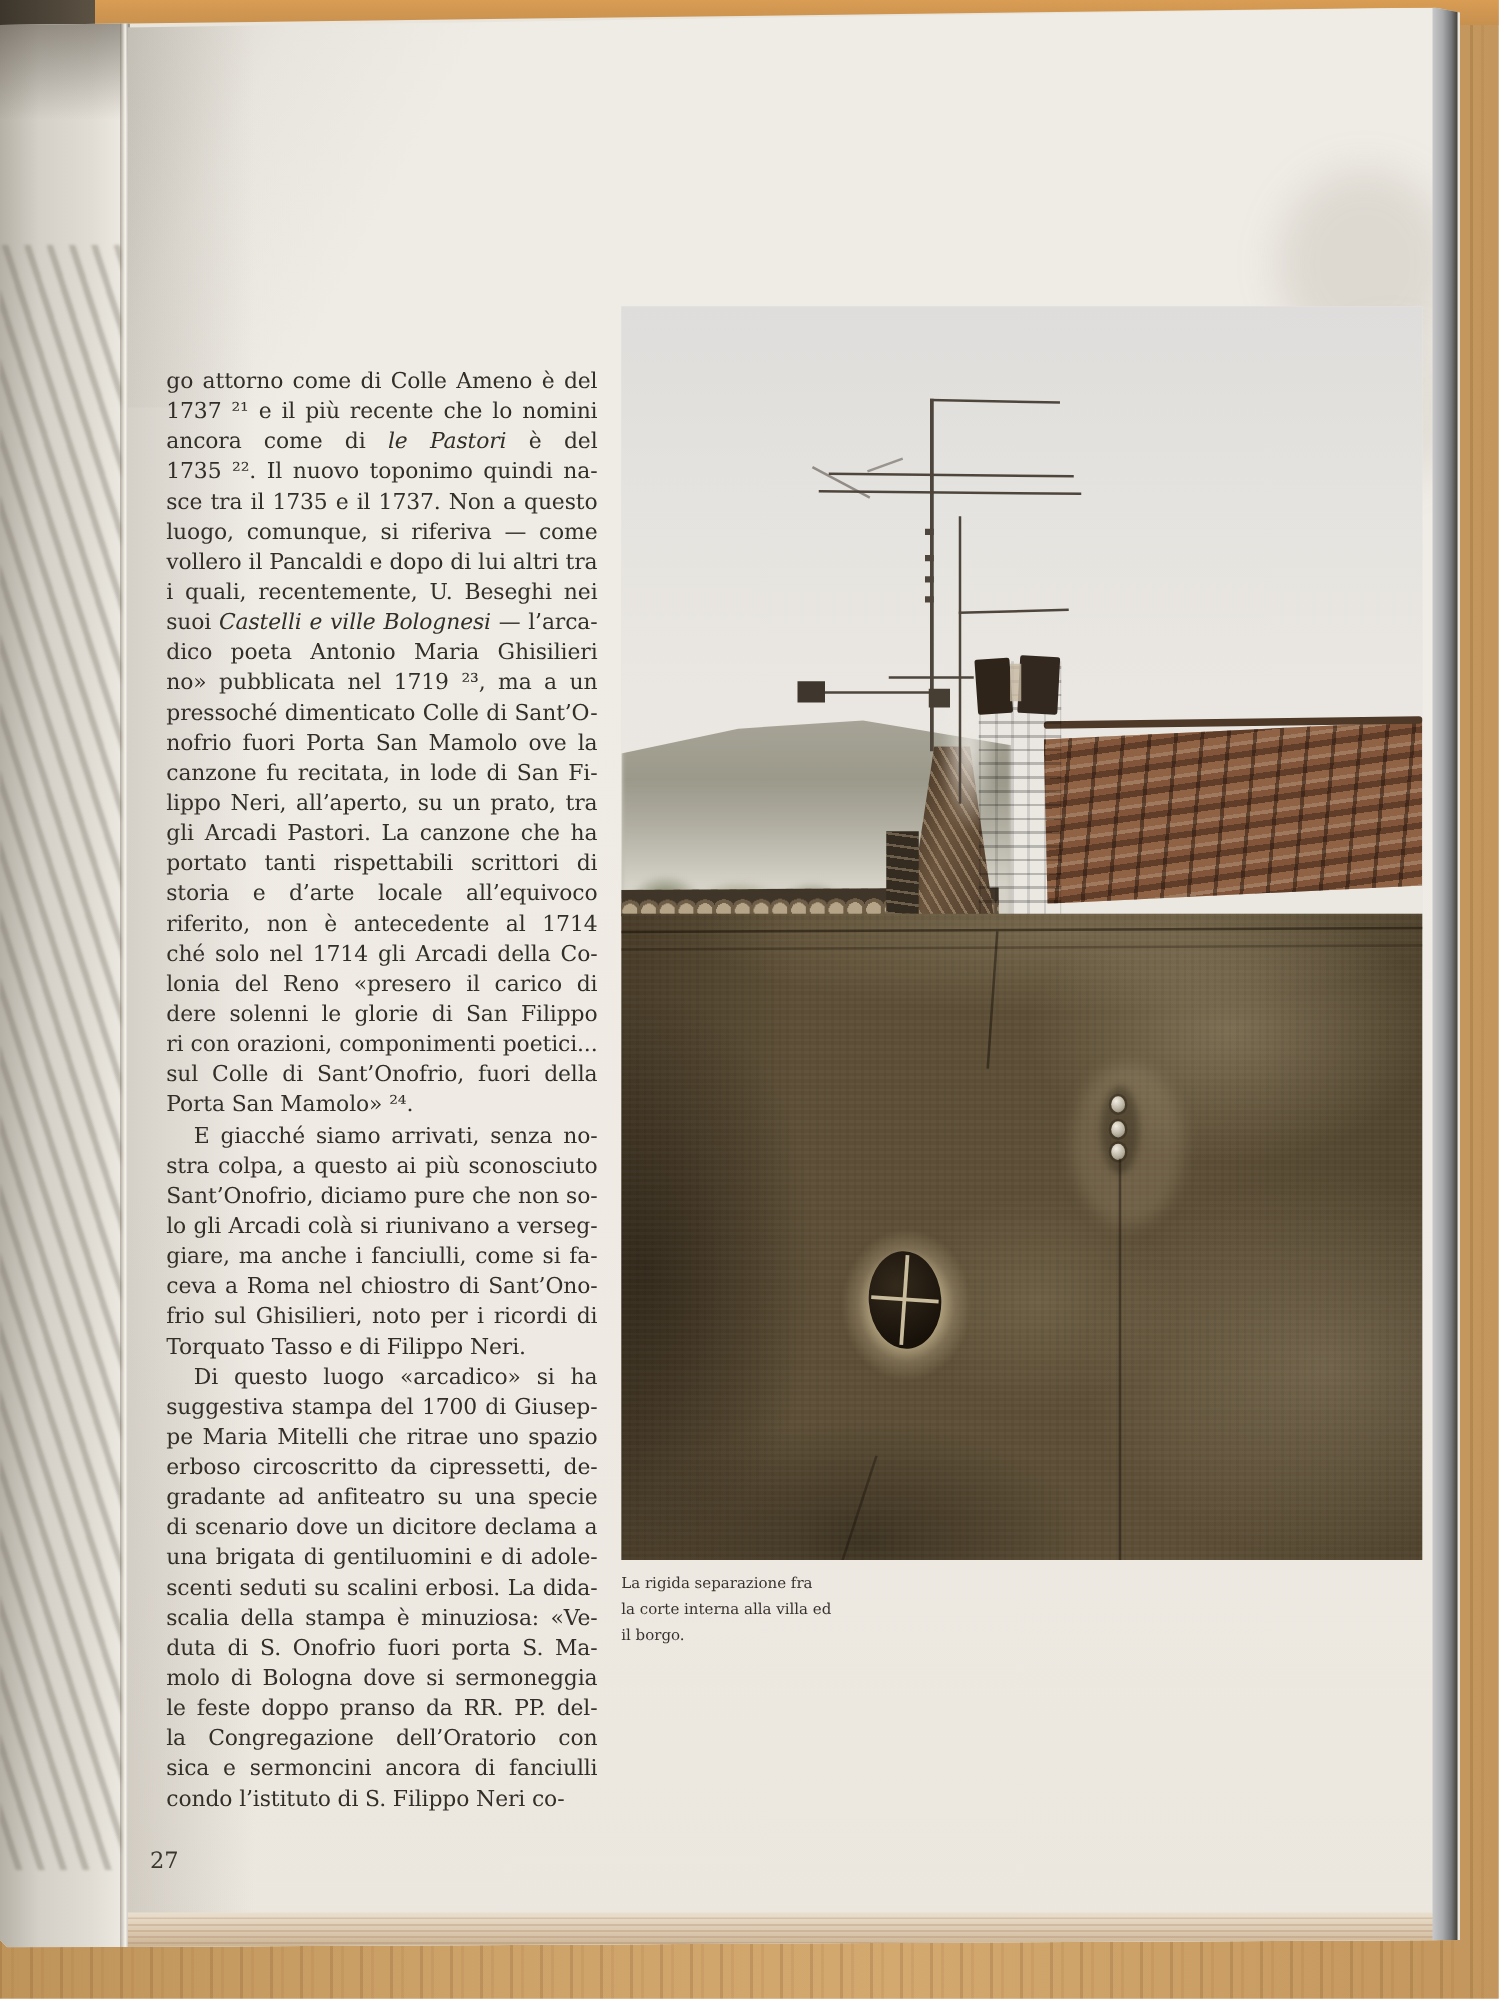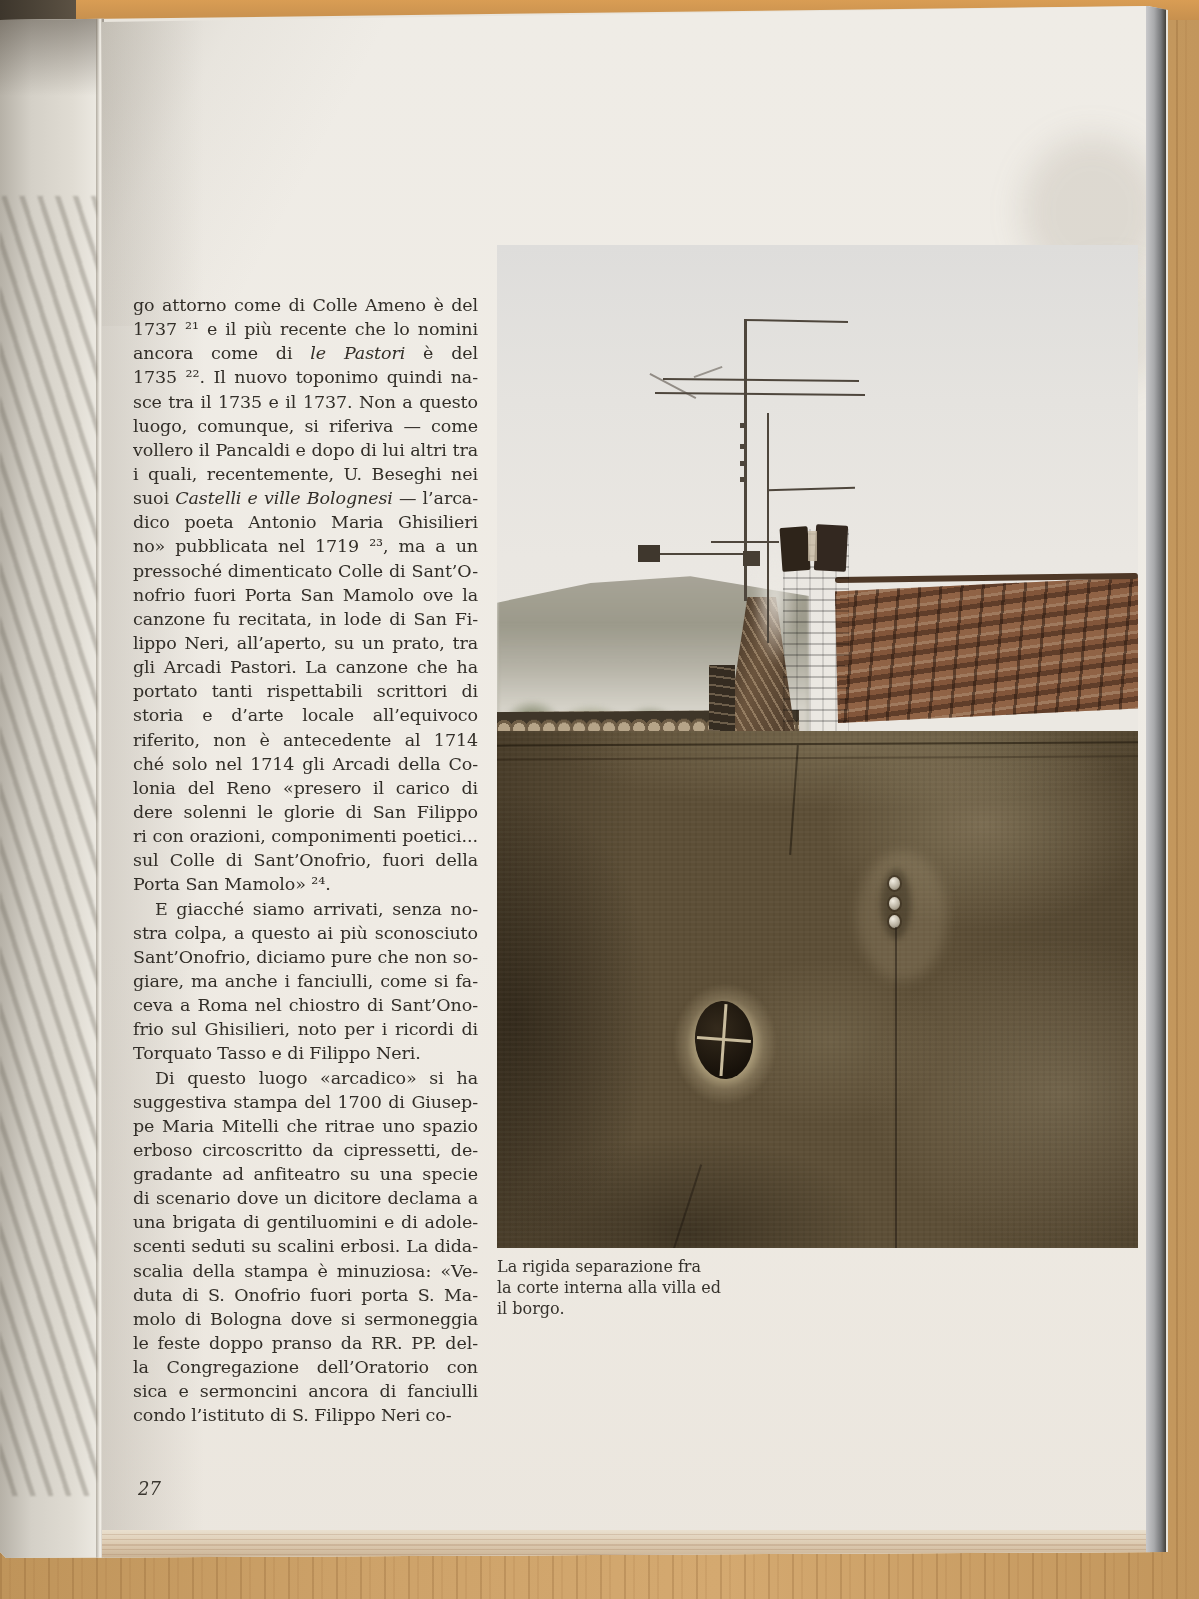--- a/index.html
+++ b/index.html
@@ -45,21 +45,21 @@
     background:repeating-linear-gradient(180deg,rgba(158,118,88,.35) 0 1.5px,rgba(0,0,0,0) 1.5px 5px);}
   .cover-edge-right{left:1146px;top:0;width:20px;height:1548px;
     background:linear-gradient(90deg,#c8c8ca,#a9aaac 40%,#77787a 75%,#45413a);}
 
   
   .text-col{left:133px;top:293px;width:345px;color:#322e28;}
   .line{height:24.15px;font-size:17.5px;line-height:24.15px;letter-spacing:-.1px;
     text-align:justify;text-align-last:justify;overflow:hidden;white-space:normal;}
   .line.last{text-align-last:left;}
   .line.ind{text-indent:22px;}
-  .page-num{left:138px;top:1478px;font-size:18px;font-style:italic;color:#3a362f;}
+  .page-num{left:120px;top:1478px;font-size:18px;color:#3a362f;}
 
   
   .photo{left:497px;top:245px;width:641px;height:1003px;overflow:hidden;background:#e7e5e1;}
   .sky{left:0;top:0;width:641px;height:520px;
     background:linear-gradient(180deg,#dedddb 0%,#e5e3df 30%,#eae7e2 60%,#ebe8e2 85%);}
   .hill{left:0;top:328px;width:312px;height:165px;filter:blur(1.5px);opacity:.95;
     clip-path:polygon(0 18%,30% 6%,62% 2%,100% 14%,100% 100%,0 100%);
     background:linear-gradient(180deg,#a5a194 0%,#979585 32%,#8f8d7d 58%,#8b8b7b 100%);}
   .hill-haze{left:0;top:378px;width:312px;height:118px;filter:blur(2px);
     background:linear-gradient(180deg,rgba(233,229,221,0),rgba(233,229,221,.78) 72%);}
@@ -124,21 +124,21 @@
     background:rgba(200,185,150,.18);filter:blur(6px);}
   .ins-shadow{left:384px;top:624px;width:30px;height:70px;border-radius:50%;
     background:rgba(30,22,12,.35);filter:blur(3px);}
   .knob{width:11px;height:13px;border-radius:50%;
     background:radial-gradient(circle at 35% 30%,#f2ede2,#b5ad9c 60%,#7a7263);
     box-shadow:0 0 0 2px rgba(40,30,18,.35);}
   .conduit{left:398px;top:682px;width:2px;height:321px;background:rgba(20,14,8,.45);}
   .speck{width:3px;height:2px;background:rgba(70,65,58,.55);border-radius:50%;}
 
   .caption{left:497px;top:1256px;width:250px;color:#35322c;}
-  .cap-line{font-size:16px;line-height:21px;}
+  .cap-line{font-size:12px;line-height:21px;}
 </style>
 </head>
 <body>
 
 <div class="screen">
 
   <div class="abs wood"></div>
   <div class="abs wood-grain"></div>
   <div class="abs wood-top"></div>
   <div class="abs dark-corner"></div>
@@ -181,20 +181,21 @@
       <div class="line"><span>riferito, non è antecedente al 1714 per-</span></div>
       <div class="line"><span>ché solo nel 1714 gli Arcadi della Co-</span></div>
       <div class="line"><span>lonia del Reno «presero il carico di ren-</span></div>
       <div class="line"><span>dere solenni le glorie di San Filippo Ne-</span></div>
       <div class="line"><span>ri con orazioni, componimenti poetici...</span></div>
       <div class="line"><span>sul Colle di Sant’Onofrio, fuori della</span></div>
       <div class="line last"><span>Porta San Mamolo» ²⁴.</span></div>
       <div class="line ind"><span>E giacché siamo arrivati, senza no-</span></div>
       <div class="line"><span>stra colpa, a questo ai più sconosciuto</span></div>
       <div class="line"><span>Sant’Onofrio, diciamo pure che non so-</span></div>
+      <div class="line"><span>lo gli Arcadi colà si riunivano a verseg-</span></div>
       <div class="line"><span>giare, ma anche i fanciulli, come si fa-</span></div>
       <div class="line"><span>ceva a Roma nel chiostro di Sant’Ono-</span></div>
       <div class="line"><span>frio sul Ghisilieri, noto per i ricordi di</span></div>
       <div class="line last"><span>Torquato Tasso e di Filippo Neri.</span></div>
       <div class="line ind"><span>Di questo luogo «arcadico» si ha una</span></div>
       <div class="line"><span>suggestiva stampa del 1700 di Giusep-</span></div>
       <div class="line"><span>pe Maria Mitelli che ritrae uno spazio</span></div>
       <div class="line"><span>erboso circoscritto da cipressetti, de-</span></div>
       <div class="line"><span>gradante ad anfiteatro su una specie</span></div>
       <div class="line"><span>di scenario dove un dicitore declama a</span></div>

